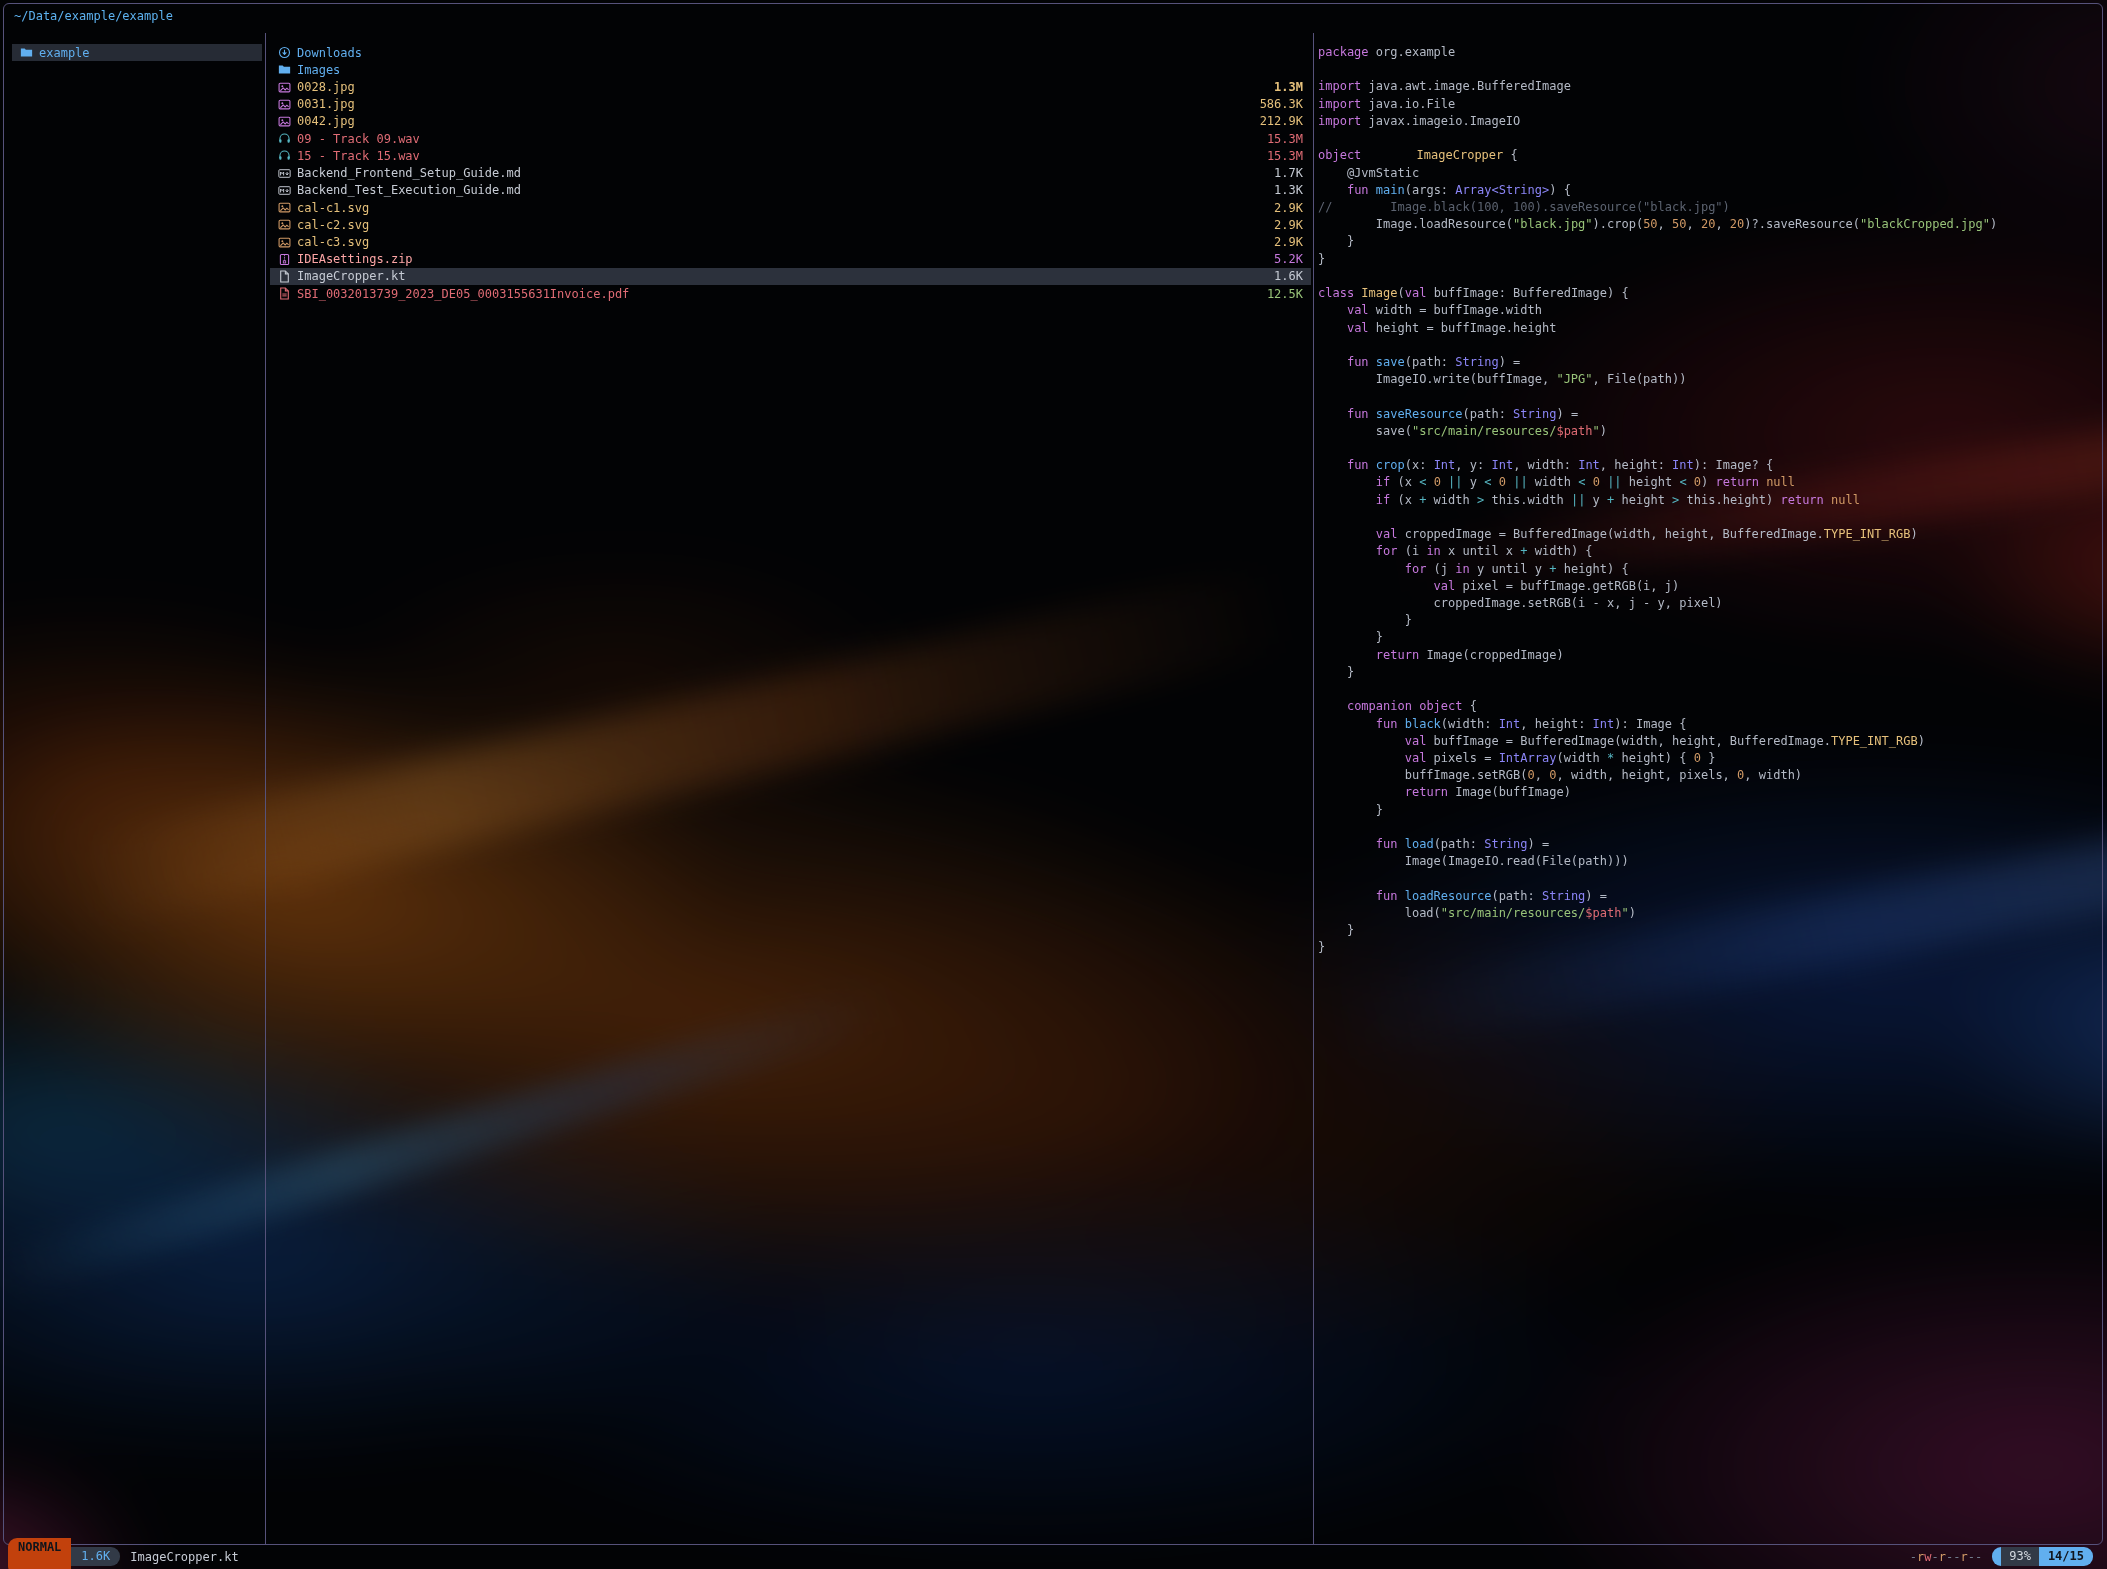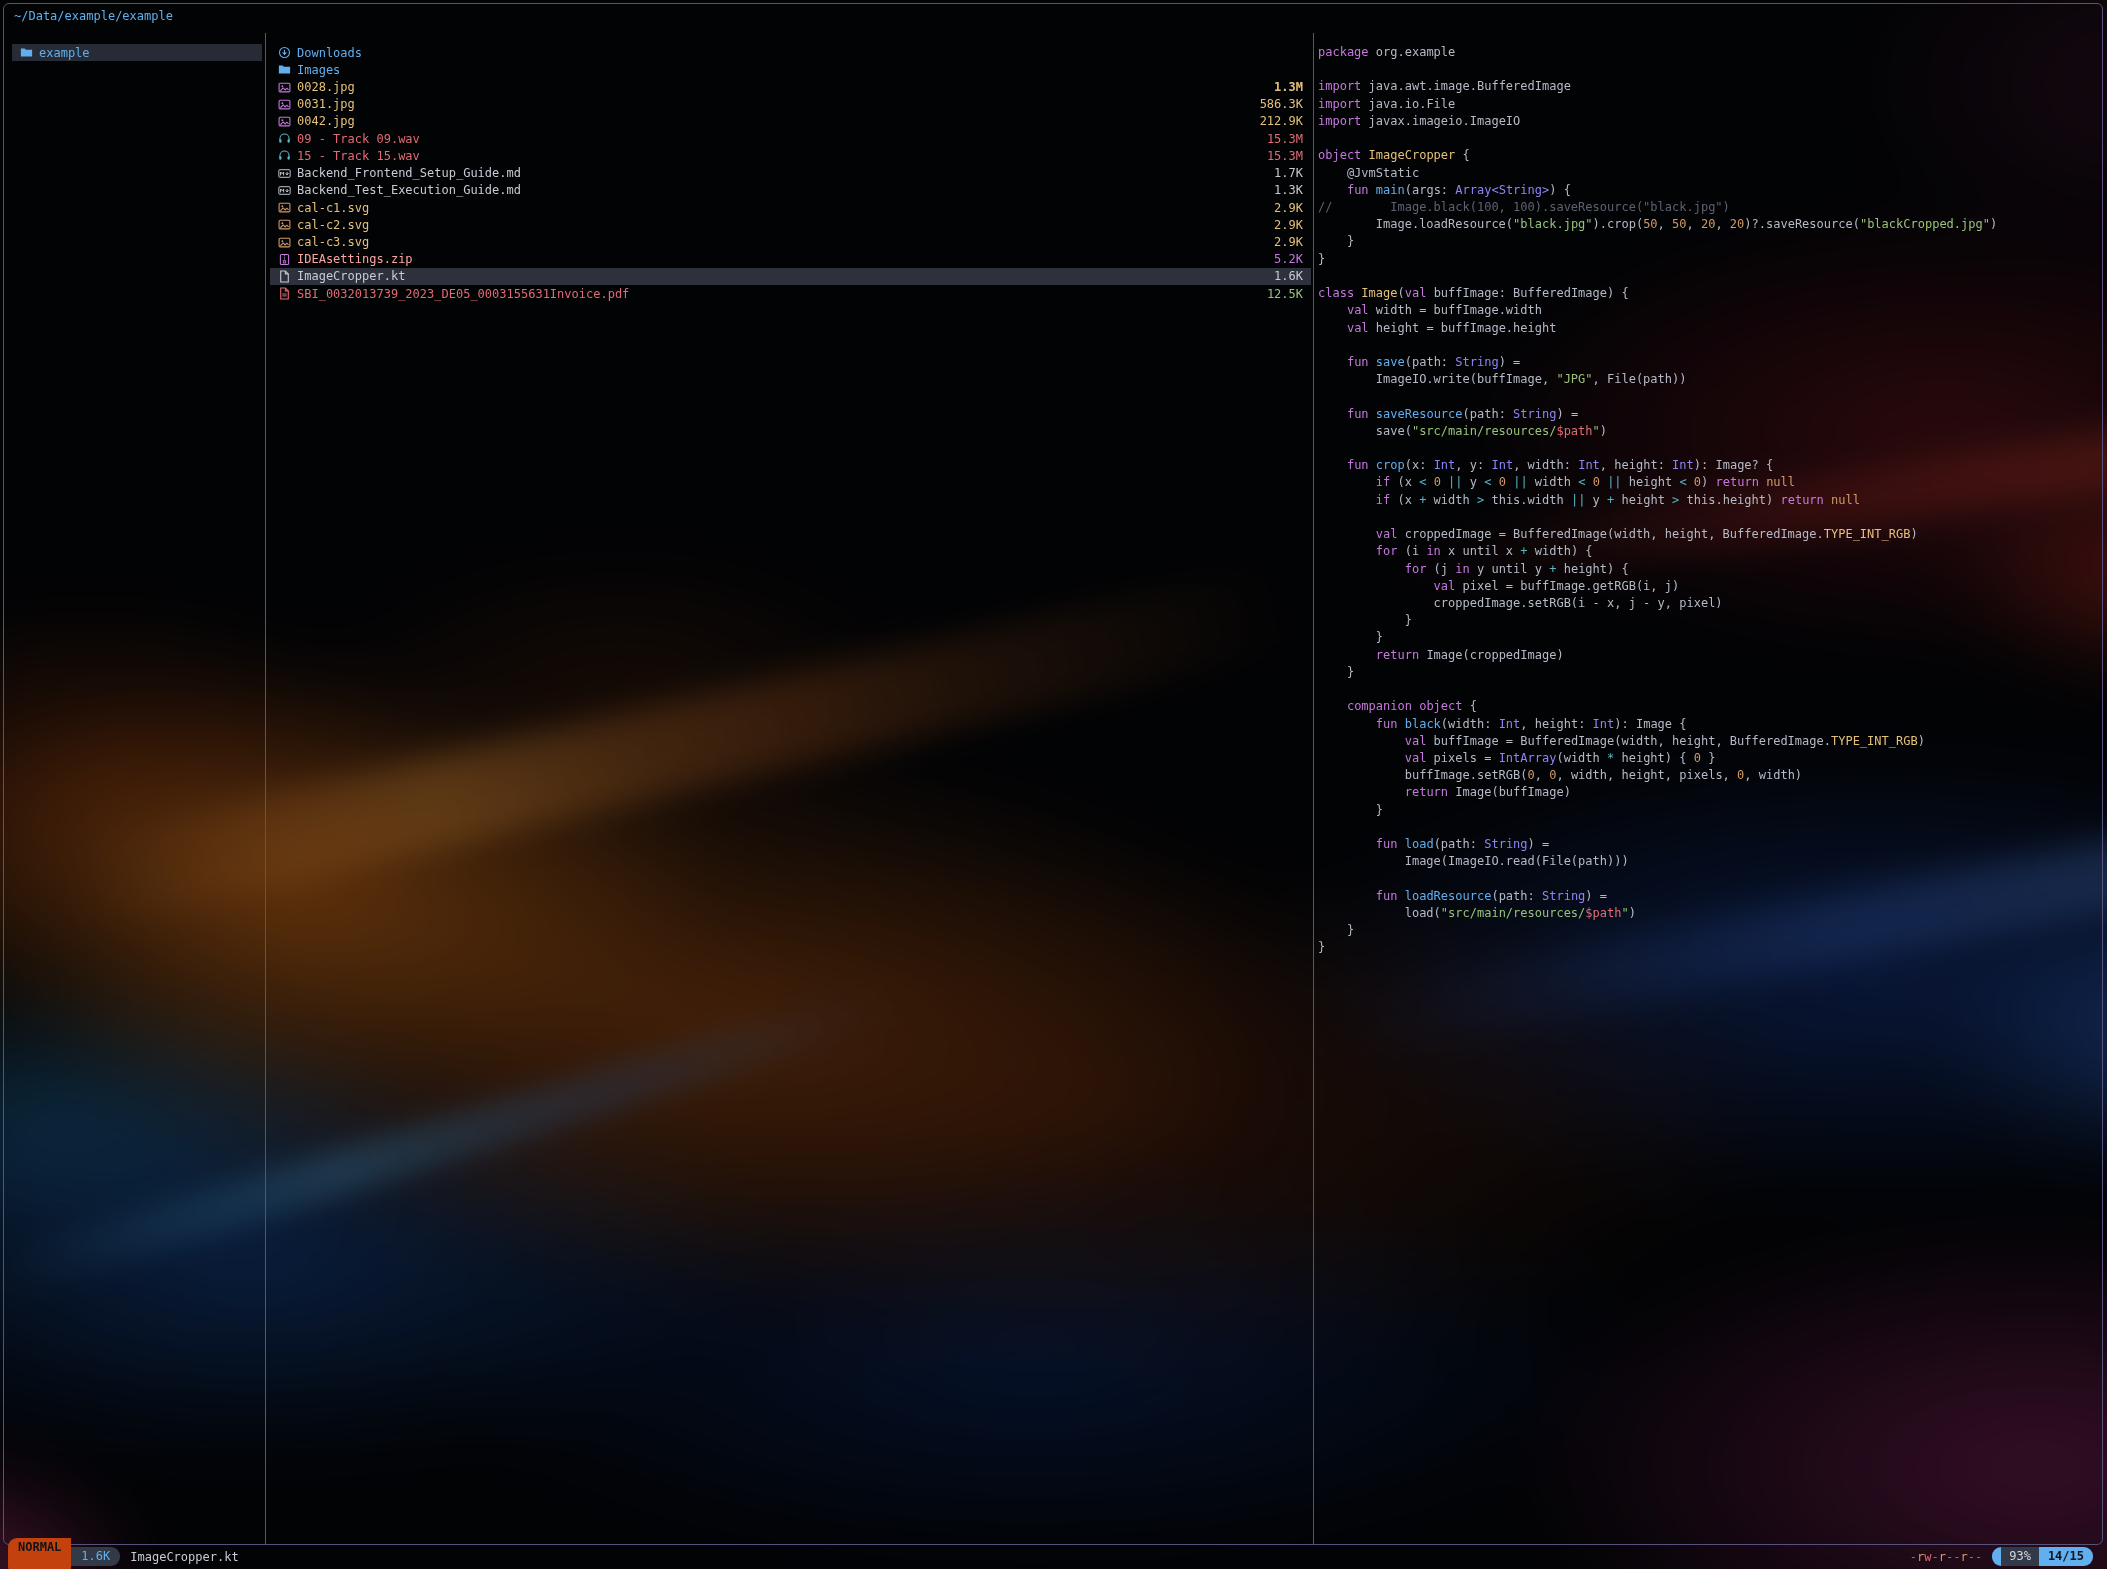--- a/index.html
+++ b/index.html
@@ -233,21 +233,21 @@
         <span class="fsize" style="color: rgb(152, 195, 121);">12.5K</span>
       </div>
     </div>
   <div class="pane code" id="code-pane">
       <div class="cline"><span style="color: rgb(198, 120, 221);">package</span><span style="color: rgb(180, 186, 198);"> org.example</span></div>
       <div class="cline">&nbsp;</div>
       <div class="cline"><span style="color: rgb(198, 120, 221);">import</span><span style="color: rgb(180, 186, 198);"> java.awt.image.BufferedImage</span></div>
       <div class="cline"><span style="color: rgb(198, 120, 221);">import</span><span style="color: rgb(180, 186, 198);"> java.io.File</span></div>
       <div class="cline"><span style="color: rgb(198, 120, 221);">import</span><span style="color: rgb(180, 186, 198);"> javax.imageio.ImageIO</span></div>
       <div class="cline">&nbsp;</div>
-      <div class="cline"><span style="color: rgb(198, 120, 221);">object</span><span style="color: rgb(229, 192, 123);"> ImageCropper</span><span style="color: rgb(180, 186, 198);"> {</span></div>
+      <div class="cline"><span style="color: rgb(198, 120, 221);">object</span><span style="color: rgb(229, 192, 123); margin-left: 48px;"> ImageCropper</span><span style="color: rgb(180, 186, 198);"> {</span></div>
       <div class="cline"><span style="color: rgb(180, 186, 198);">    @JvmStatic</span></div>
       <div class="cline"><span style="color: rgb(180, 186, 198);">    </span><span style="color: rgb(198, 120, 221);">fun</span><span style="color: rgb(180, 186, 198);"> </span><span style="color: rgb(97, 175, 239);">main</span><span style="color: rgb(180, 186, 198);">(args: </span><span style="color: rgb(139, 133, 246);">Array&lt;String&gt;</span><span style="color: rgb(180, 186, 198);">) {</span></div>
       <div class="cline"><span style="color: rgb(92, 99, 112);">//        Image.black(100, 100).saveResource("black.jpg")</span></div>
       <div class="cline"><span style="color: rgb(180, 186, 198);">        Image.loadResource(</span><span style="color: rgb(152, 195, 121);">"black.jpg"</span><span style="color: rgb(180, 186, 198);">).crop(</span><span style="color: rgb(209, 154, 102);">50</span><span style="color: rgb(180, 186, 198);">, </span><span style="color: rgb(209, 154, 102);">50</span><span style="color: rgb(180, 186, 198);">, </span><span style="color: rgb(209, 154, 102);">20</span><span style="color: rgb(180, 186, 198);">, </span><span style="color: rgb(209, 154, 102);">20</span><span style="color: rgb(180, 186, 198);">)?.saveResource(</span><span style="color: rgb(152, 195, 121);">"blackCropped.jpg"</span><span style="color: rgb(180, 186, 198);">)</span></div>
       <div class="cline"><span style="color: rgb(180, 186, 198);">    }</span></div>
       <div class="cline"><span style="color: rgb(180, 186, 198);">}</span></div>
       <div class="cline">&nbsp;</div>
       <div class="cline"><span style="color: rgb(198, 120, 221);">class</span><span style="color: rgb(229, 192, 123);"> Image</span><span style="color: rgb(180, 186, 198);">(</span><span style="color: rgb(198, 120, 221);">val</span><span style="color: rgb(180, 186, 198);"> buffImage: BufferedImage) {</span></div>
       <div class="cline"><span style="color: rgb(180, 186, 198);">    </span><span style="color: rgb(198, 120, 221);">val</span><span style="color: rgb(180, 186, 198);"> width = buffImage.width</span></div>
       <div class="cline"><span style="color: rgb(180, 186, 198);">    </span><span style="color: rgb(198, 120, 221);">val</span><span style="color: rgb(180, 186, 198);"> height = buffImage.height</span></div>

